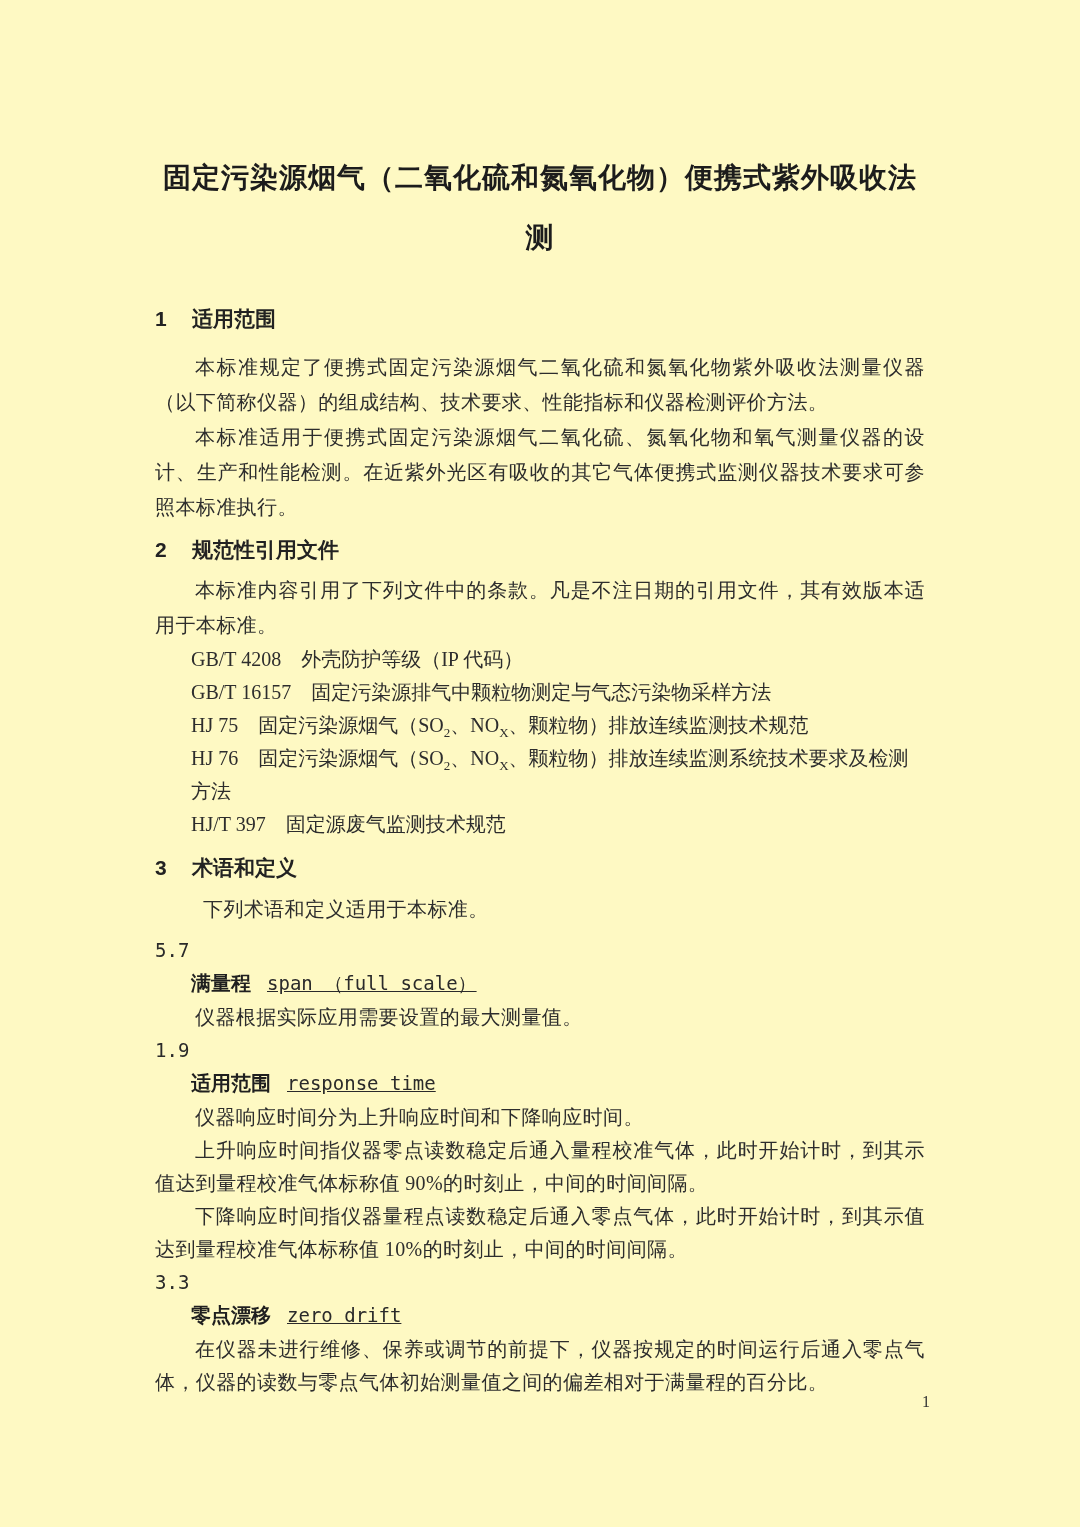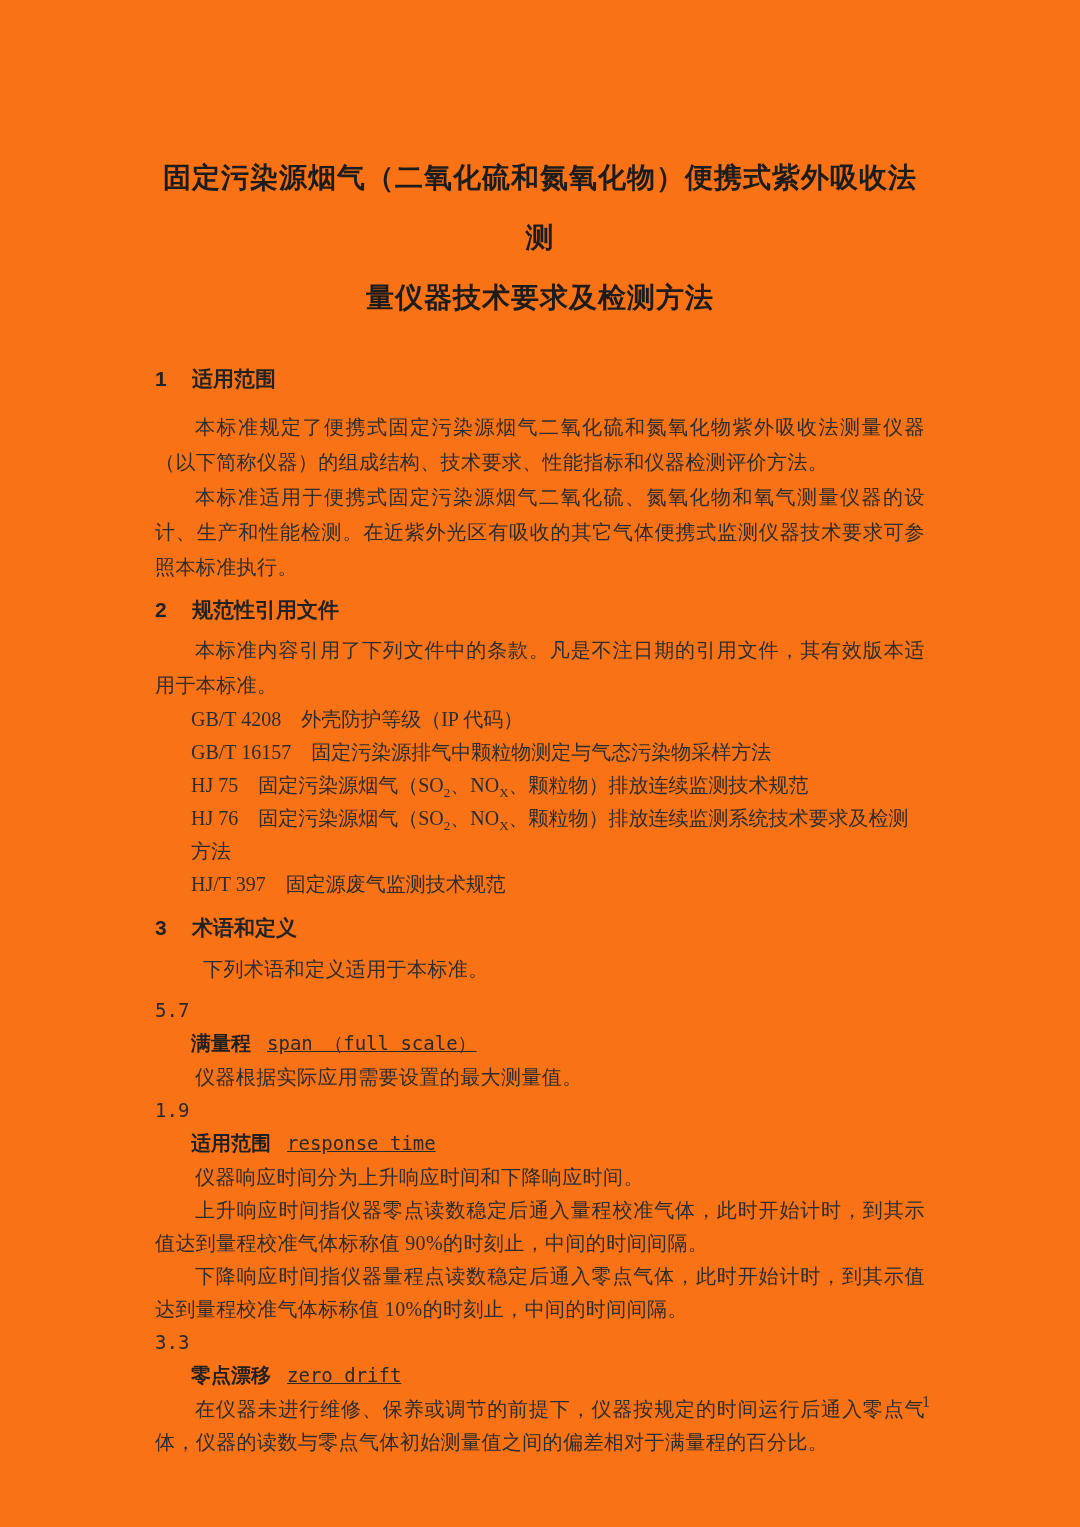--- a/index.html
+++ b/index.html
@@ -4,21 +4,21 @@
 <style>
   html, body {
     margin: 0;
     padding: 0;
     background: #ffffff;
   }
   .page {
     position: relative;
     width: 1080px;
     height: 1527px;
-    background: #f97316;
+    background: #fef9c3;
     color: #2d2d2d;
     font-family: "Liberation Serif", "DejaVu Serif", serif;
     overflow: hidden;
     box-sizing: border-box;
   }
   .content {
     padding: 0 155px;
   }
   .doc-title {
     margin: 0;
@@ -117,21 +117,20 @@
   }
 </style>
 </head>
 <body>
 
 <div class="page">
   <div class="content">
 
     <h1 class="doc-title">
       <span class="title-line">固定污染源烟气（二氧化硫和氮氧化物）便携式紫外吸收法测</span>
-      <span class="title-line">量仪器技术要求及检测方法</span>
     </h1>
 
     <div>
       <div class="section-heading sh-1">
         <span class="sec-num">1</span>
         <span class="sec-title">适用范围</span>
       </div>
       <p class="para">本标准规定了便携式固定污染源烟气二氧化硫和氮氧化物紫外吸收法测量仪器（以下简称仪器）的组成结构、技术要求、性能指标和仪器检测评价方法。</p>
       <p class="para">本标准适用于便携式固定污染源烟气二氧化硫、氮氧化物和氧气测量仪器的设计、生产和性能检测。在近紫外光区有吸收的其它气体便携式监测仪器技术要求可参照本标准执行。</p>
     </div>

